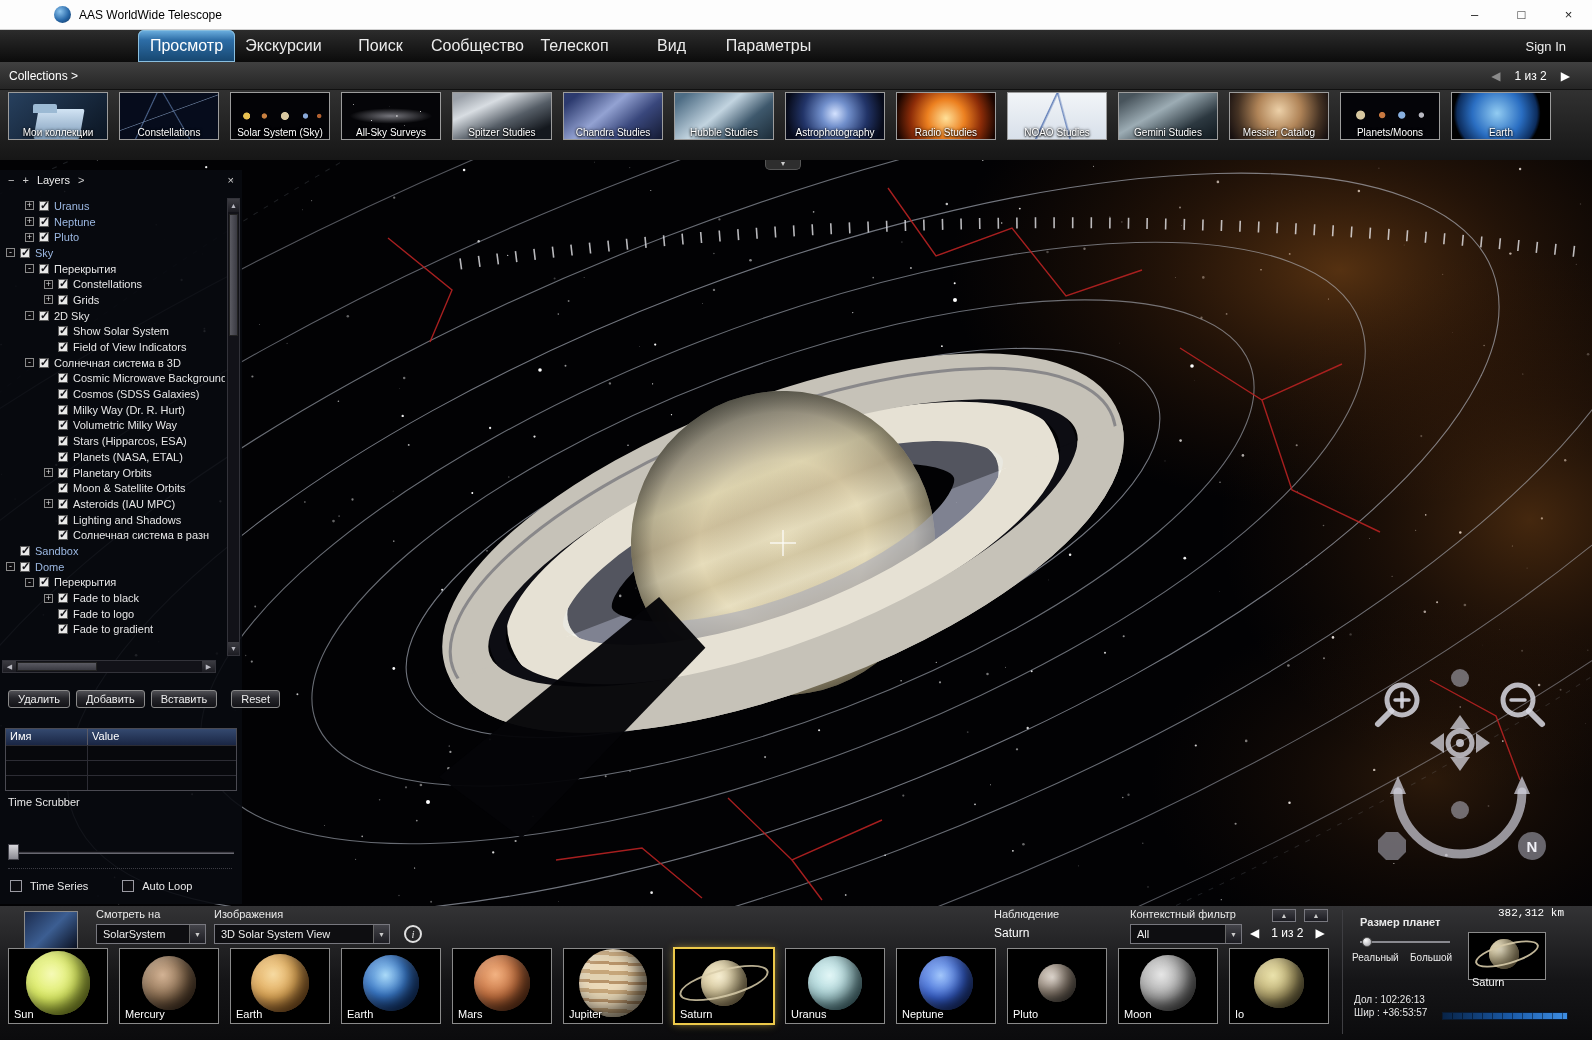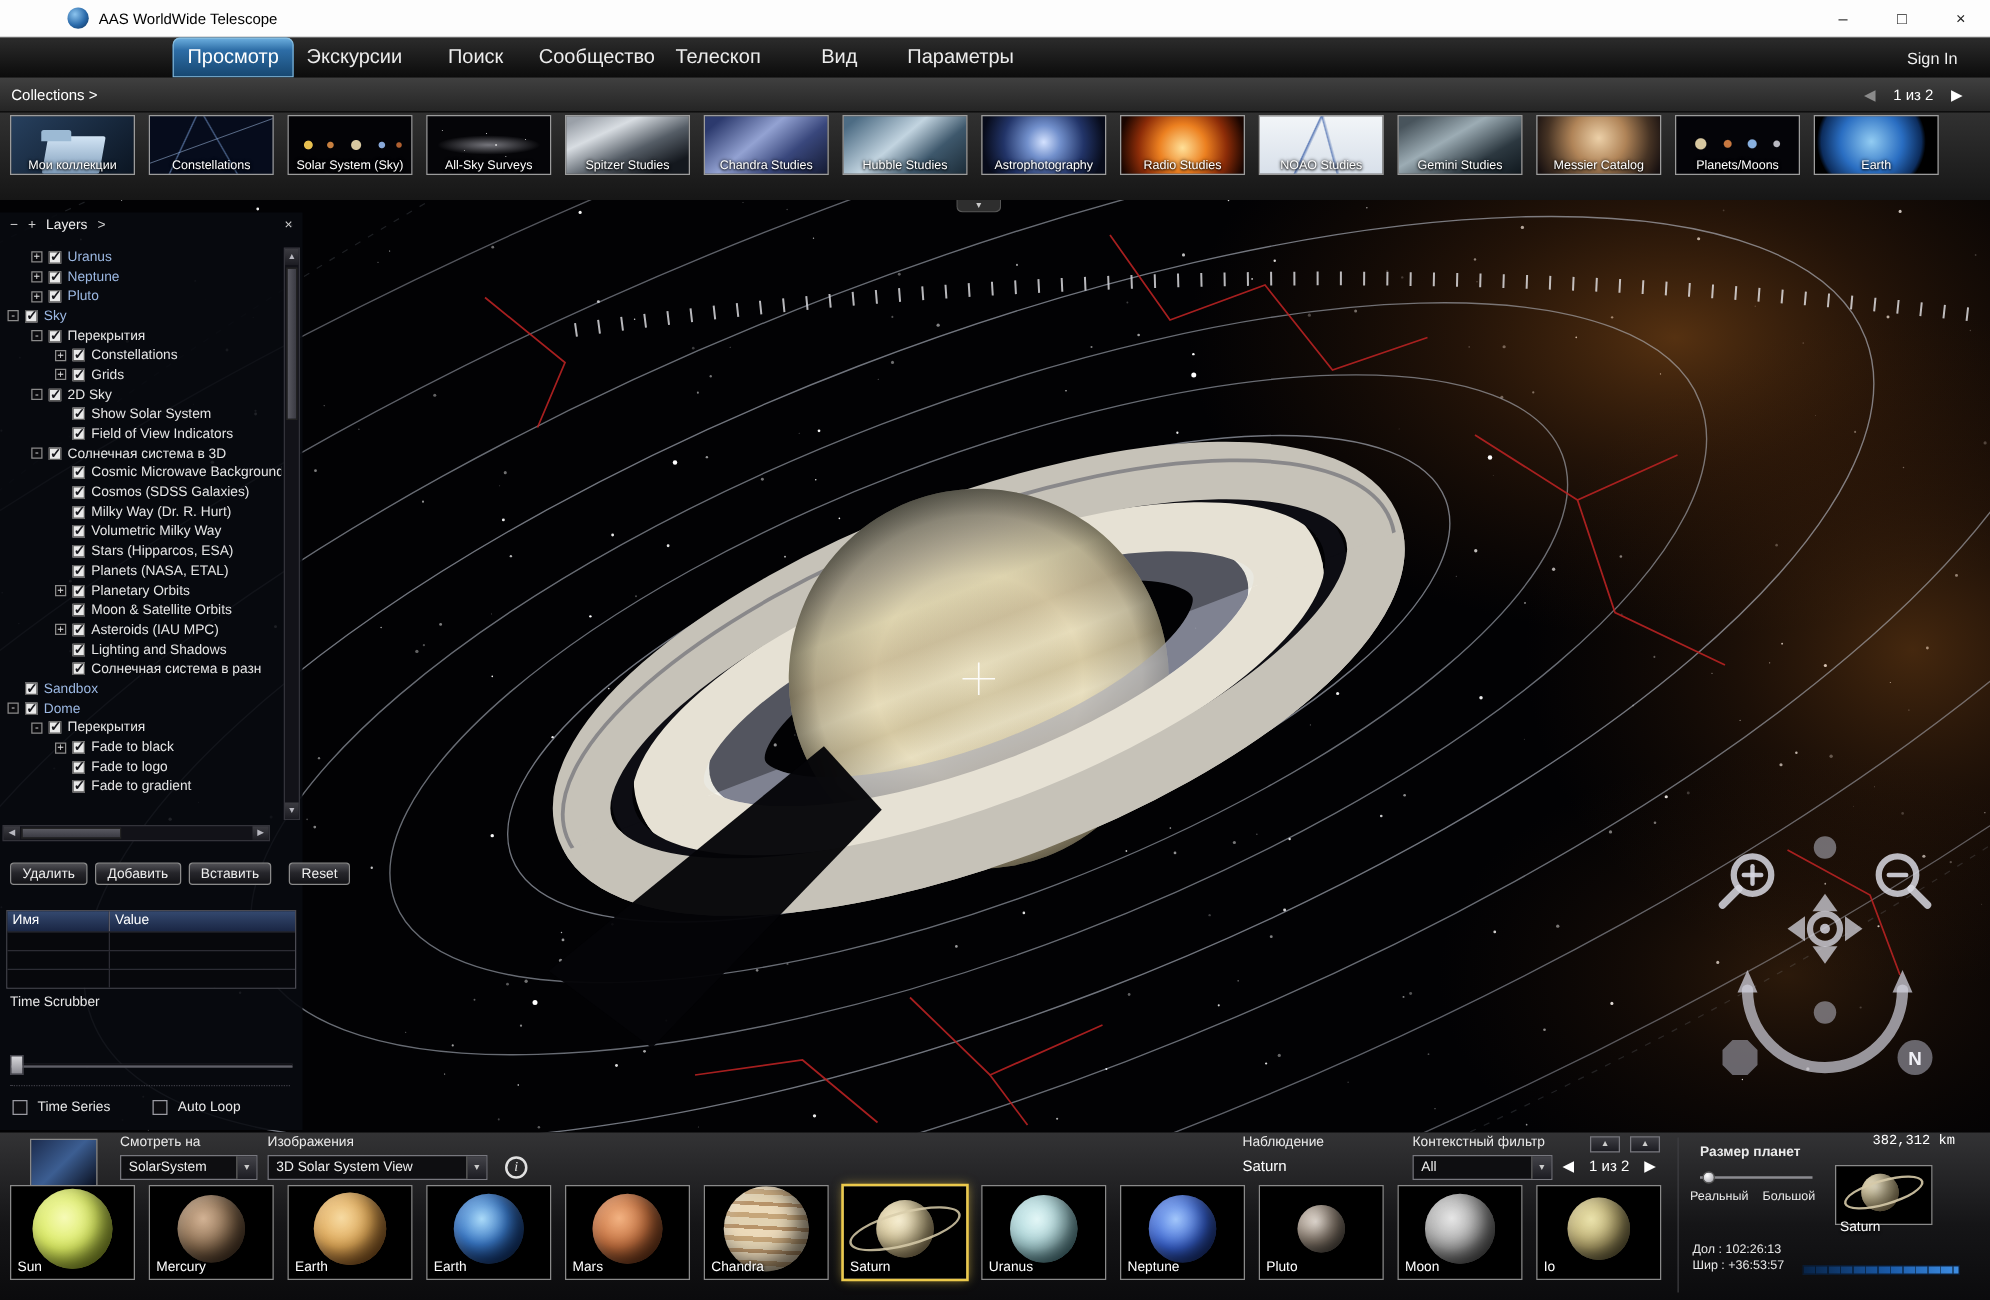--- a/index.html
+++ b/index.html
@@ -927,21 +927,21 @@
       <div class="pthumb p-earth">
         <div class="sphere"></div>
         <div class="pname">Earth</div>
       </div>
       <div class="pthumb p-mars">
         <div class="sphere"></div>
         <div class="pname">Mars</div>
       </div>
       <div class="pthumb p-jupiter">
         <div class="sphere"></div>
-        <div class="pname">Chandra</div>
+        <div class="pname">Jupiter</div>
       </div>
       <div class="pthumb p-saturn selected">
         <div class="sphere"></div>
         <div class="pname">Saturn</div>
       </div>
       <div class="pthumb p-uranus">
         <div class="sphere"></div>
         <div class="pname">Uranus</div>
       </div>
       <div class="pthumb p-neptune">

